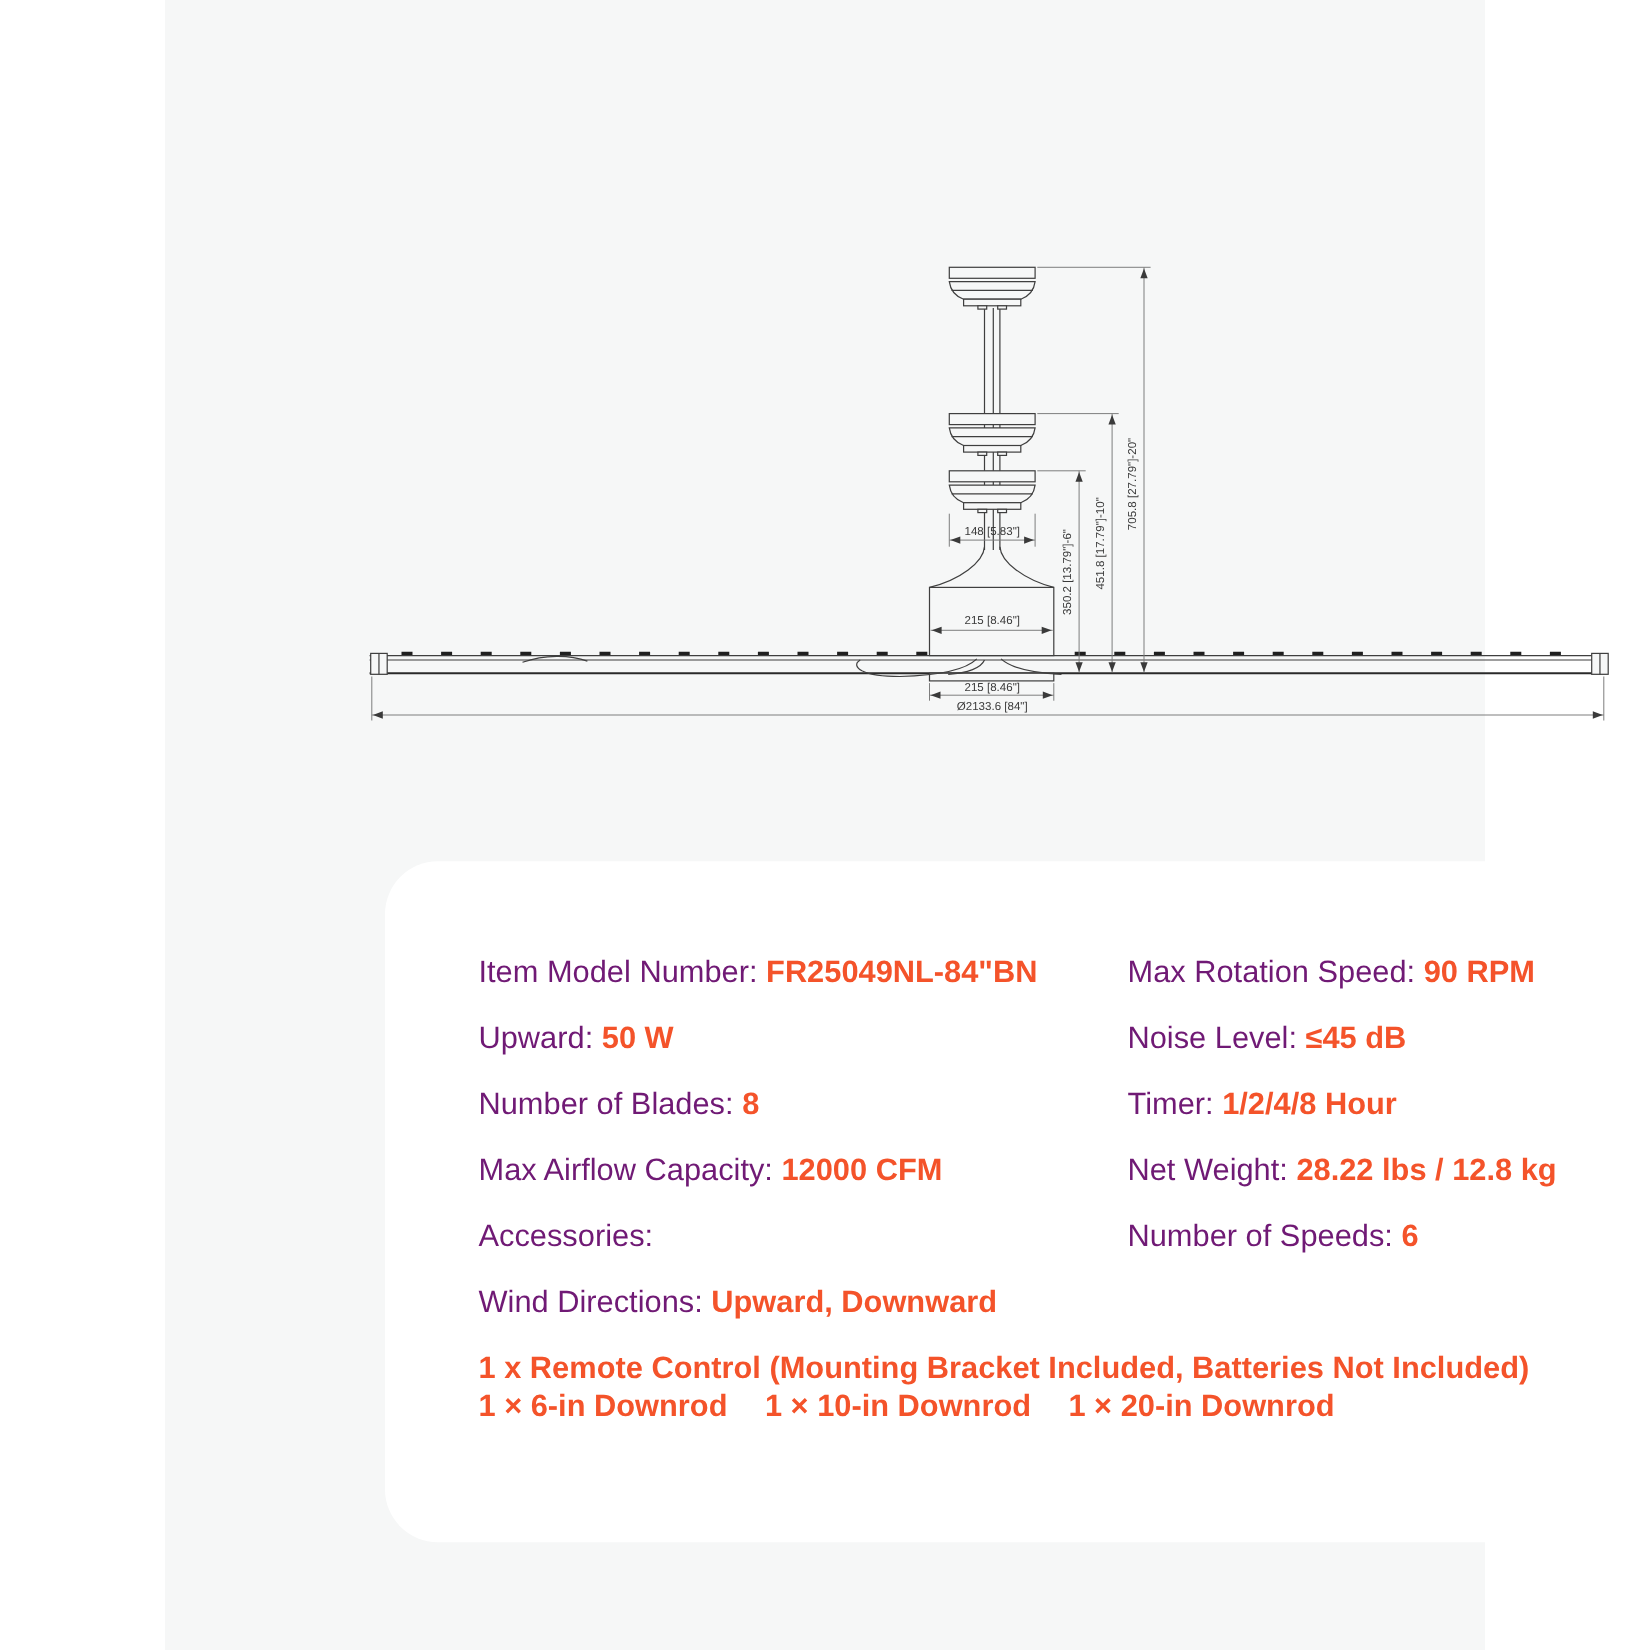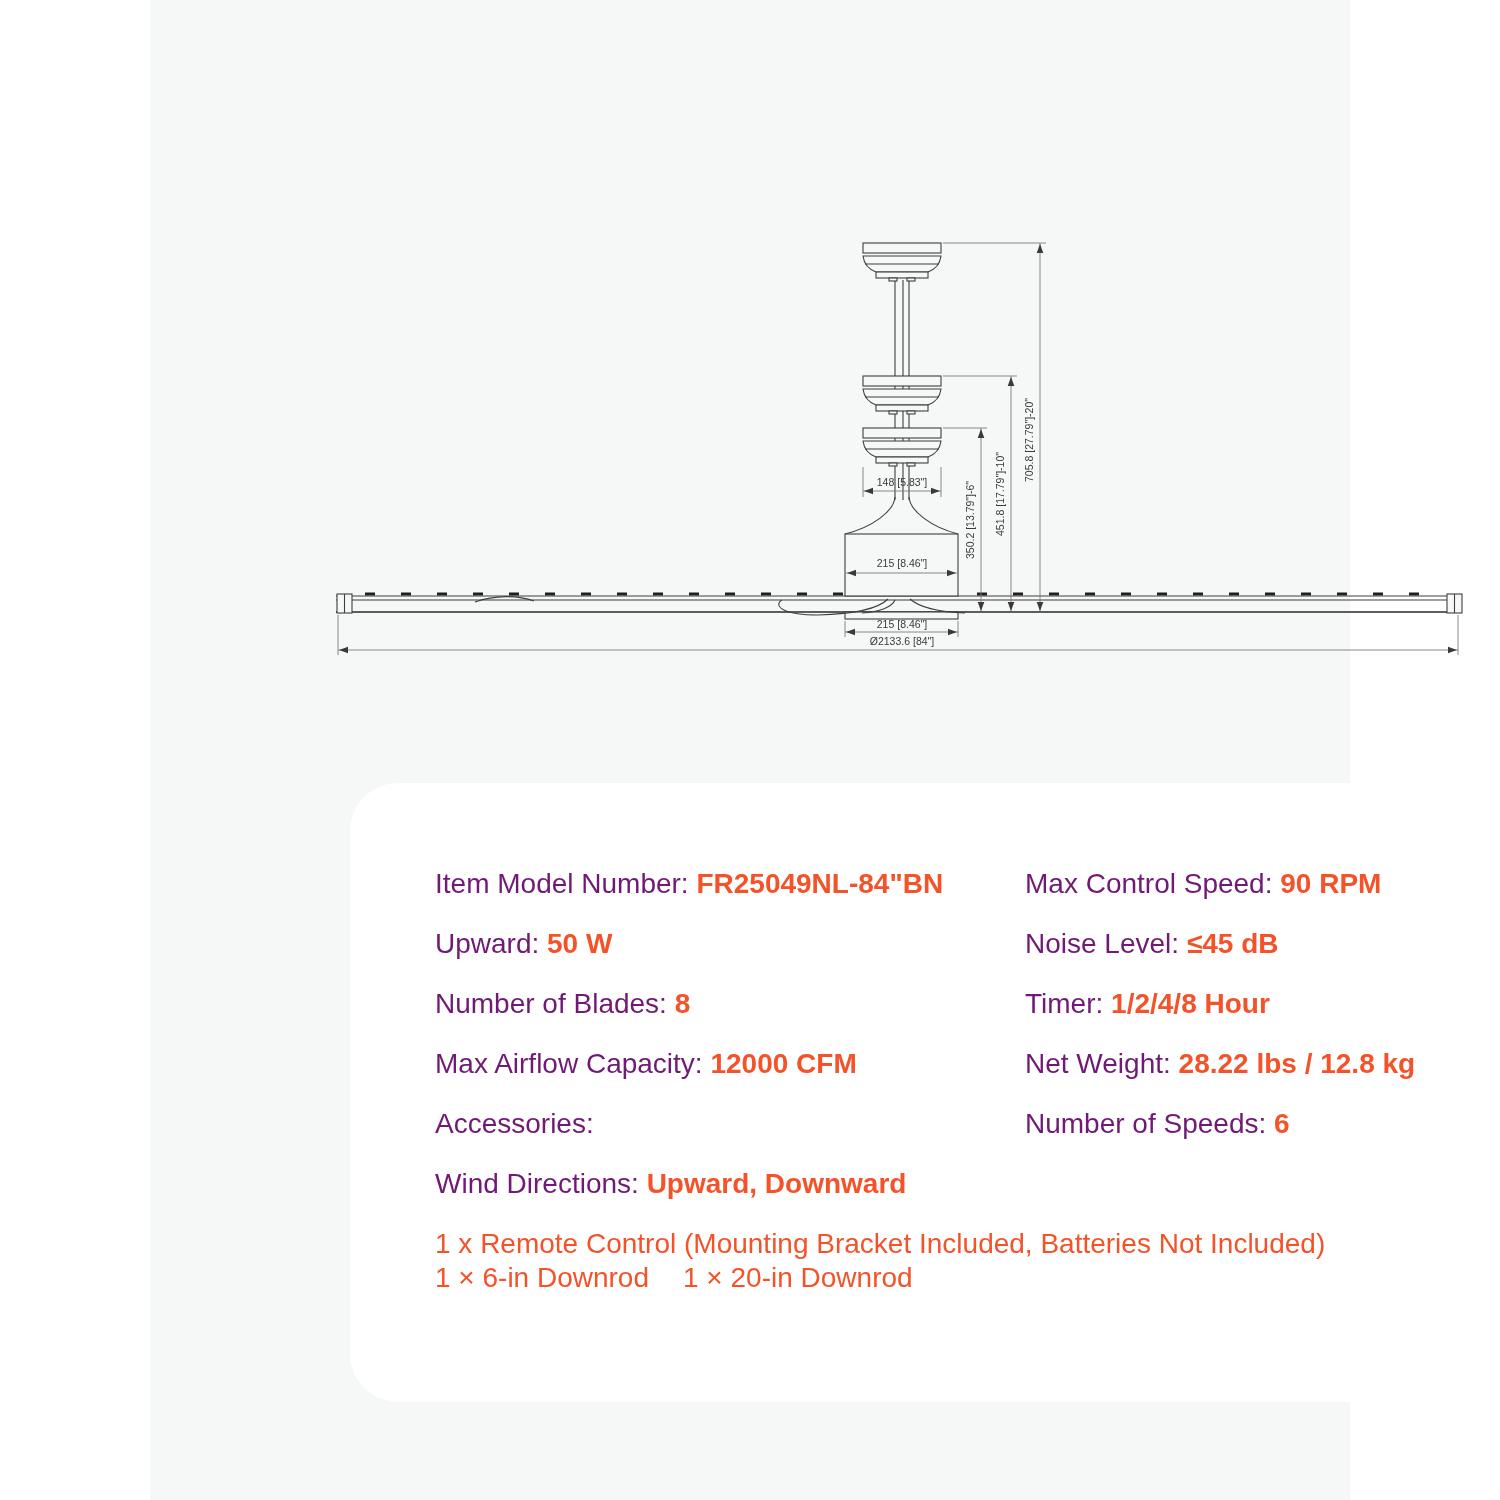--- a/index.html
+++ b/index.html
@@ -26,21 +26,21 @@
   .panel{
     position:absolute;left:200px;top:783px;width:1100px;height:619px;
     background:#ffffff;border-radius:48px;
   }
   .spec-row{height:60px;line-height:60px;font-size:28px;white-space:nowrap;}
   .spec-label{color:#701a75;}
   .spec-value{color:#f4532a;font-weight:700;}
   .col-left{position:absolute;left:85px;top:71px;}
   .col-right{position:absolute;left:675px;top:71px;}
   .acc-line{position:absolute;left:85px;white-space:nowrap;font-size:28px;
-    line-height:60px;height:60px;color:#f4532a;font-weight:400;}
+    line-height:60px;height:60px;color:#f4532a;font-weight:700;}
   .acc1{top:431px;}
   .acc2{top:465px;display:flex;gap:34px;}
 </style>
 </head>
 <body>
 
 <div class="stage">
 
   <svg class="drawing" viewBox="150 170 1200 535">
     <defs>
@@ -173,37 +173,38 @@
       <div class="spec-row">
         <span class="spec-label">Accessories:</span>
       </div>
       <div class="spec-row">
         <span class="spec-label">Wind Directions: </span><span class="spec-value">Upward, Downward</span>
       </div>
     </div>
 
     <div class="col-right">
       <div class="spec-row">
-        <span class="spec-label">Max Control Speed: </span><span class="spec-value">90 RPM</span>
+        <span class="spec-label">Max Rotation Speed: </span><span class="spec-value">90 RPM</span>
       </div>
       <div class="spec-row">
         <span class="spec-label">Noise Level: </span><span class="spec-value">≤45 dB</span>
       </div>
       <div class="spec-row">
         <span class="spec-label">Timer: </span><span class="spec-value">1/2/4/8 Hour</span>
       </div>
       <div class="spec-row">
         <span class="spec-label">Net Weight: </span><span class="spec-value">28.22 lbs / 12.8 kg</span>
       </div>
       <div class="spec-row">
         <span class="spec-label">Number of Speeds: </span><span class="spec-value">6</span>
       </div>
     </div>
 
     <div class="acc-line acc1">1 x Remote Control (Mounting Bracket Included, Batteries Not Included)</div>
 
     <div class="acc-line acc2">
       <span>1 × 6-in Downrod</span>
+      <span>1 × 10-in Downrod</span>
       <span>1 × 20-in Downrod</span>
     </div>
 
   </div>
 </div>
 
 </body></html>

